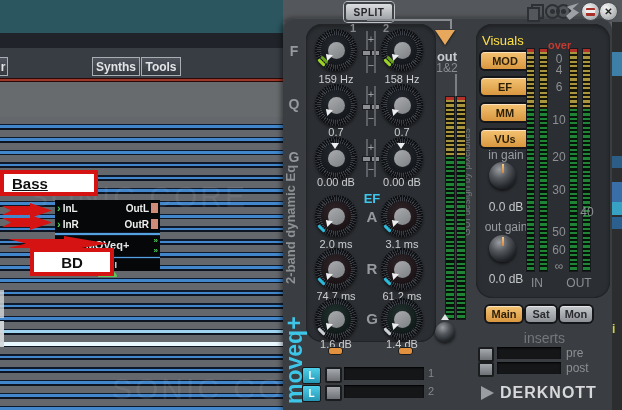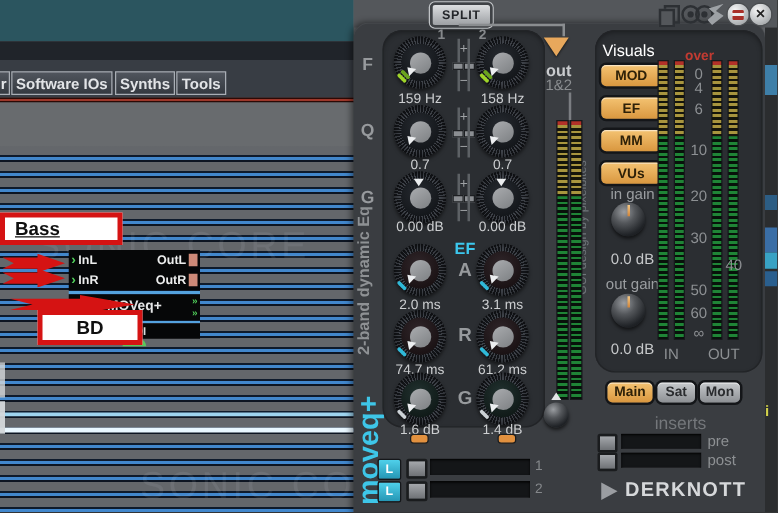--- a/index.html
+++ b/index.html
@@ -143,23 +143,20 @@
 
 <div class="screen">
 
   <div class="abs daw">
     <div class="abs teal"></div>
     <div class="abs darkband"></div>
     <div class="abs tabbar"></div>
     <div class="abs tab" style="left:-2px;top:57px;width:8px;">
         <span>r</span>
       </div>
-    <div class="abs tab" style="left:9px;width:79px;">
-        <span>Software IOs</span>
-      </div>
     <div class="abs tab" style="left:92px;width:46px;">
         <span>Synths</span>
       </div>
     <div class="abs tab" style="left:141px;width:38px;">
         <span>Tools</span>
       </div>
     <div class="abs redline"></div>
     <div class="abs graygap"></div>
     <div class="abs stripes"></div>
     <div class="abs brightline1"></div>
@@ -371,21 +368,21 @@
       <span>L</span>
     </div>
   <div class="abs sbtn" style="left:325px;top:367px;width:13px;height:12px;"></div>
   <div class="abs sbtn" style="left:325px;top:385px;width:13px;height:12px;"></div>
   <div class="abs ifield" style="left:344px;top:367px;width:80px;height:13px;"></div>
   <div class="abs ifield" style="left:344px;top:385px;width:80px;height:13px;"></div>
   <div class="abs" style="left:428px;top:367px;font-size:11px;color:#85888b;">1</div>
   <div class="abs" style="left:428px;top:385px;font-size:11px;color:#85888b;">2</div>
 
   <div class="abs panel" style="left:476px;top:24px;width:134px;height:274px;"></div>
-  <div class="abs" style="left:482px;top:33px;font-size:13px;color:#ffffff;">Visuals</div>
+  <div class="abs" style="left:482px;top:33px;font-size:13px;color:#fde047;">Visuals</div>
 
   <div class="abs obtn" style="left:481px;top:52px;width:48px;height:17px;">
       <span>MOD</span>
     </div>
   <div class="abs obtn" style="left:481px;top:78px;width:48px;height:17px;">
       <span>EF</span>
     </div>
   <div class="abs obtn" style="left:481px;top:104px;width:48px;height:17px;">
       <span>MM</span>
     </div>

